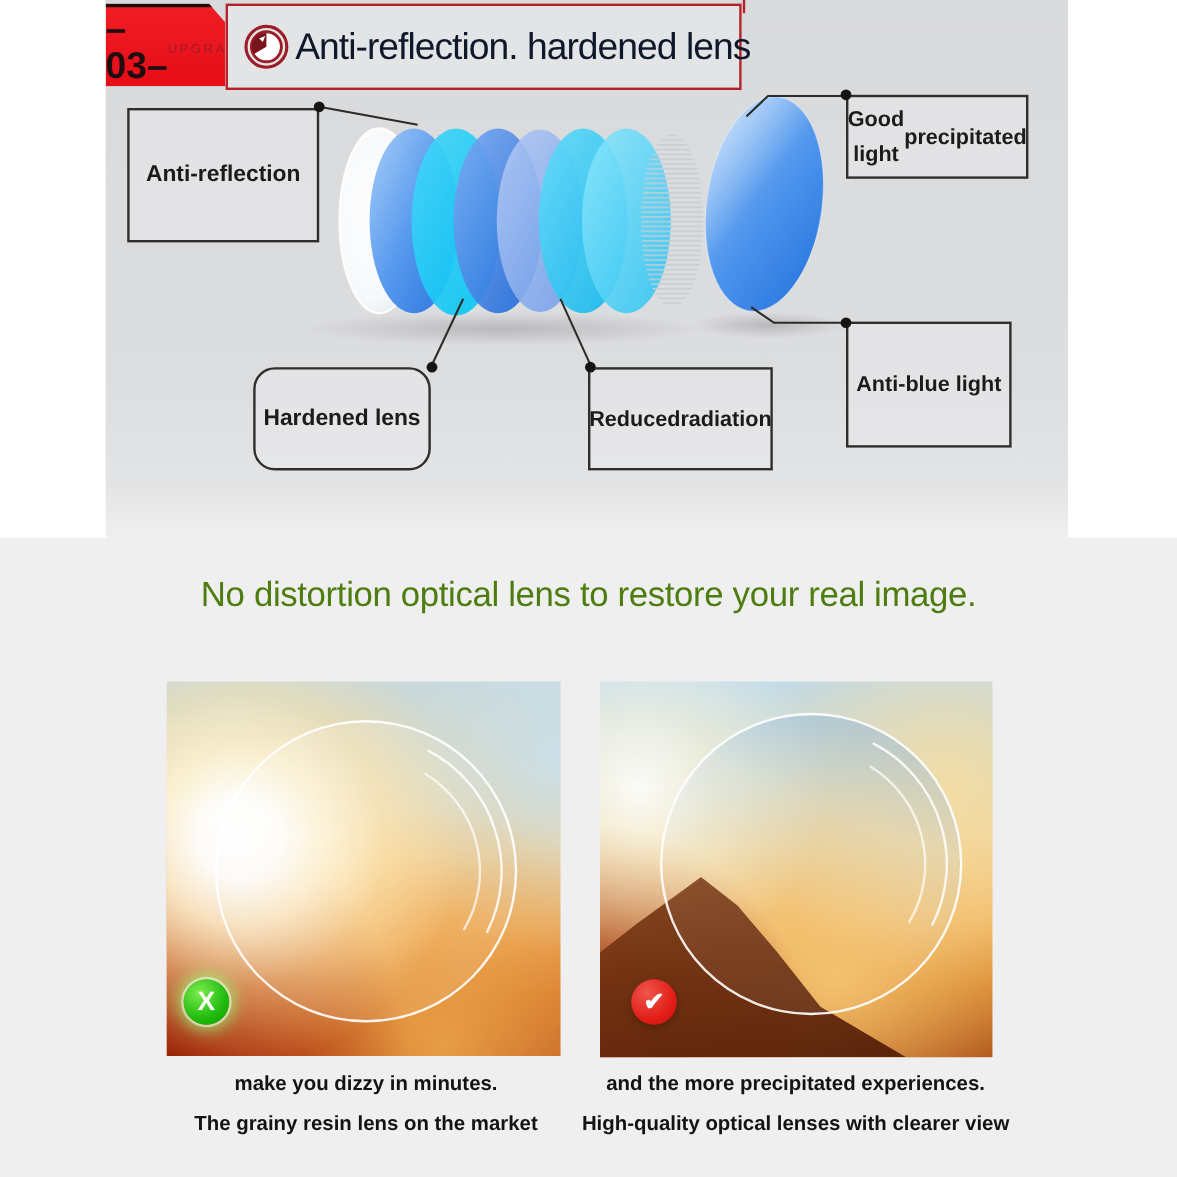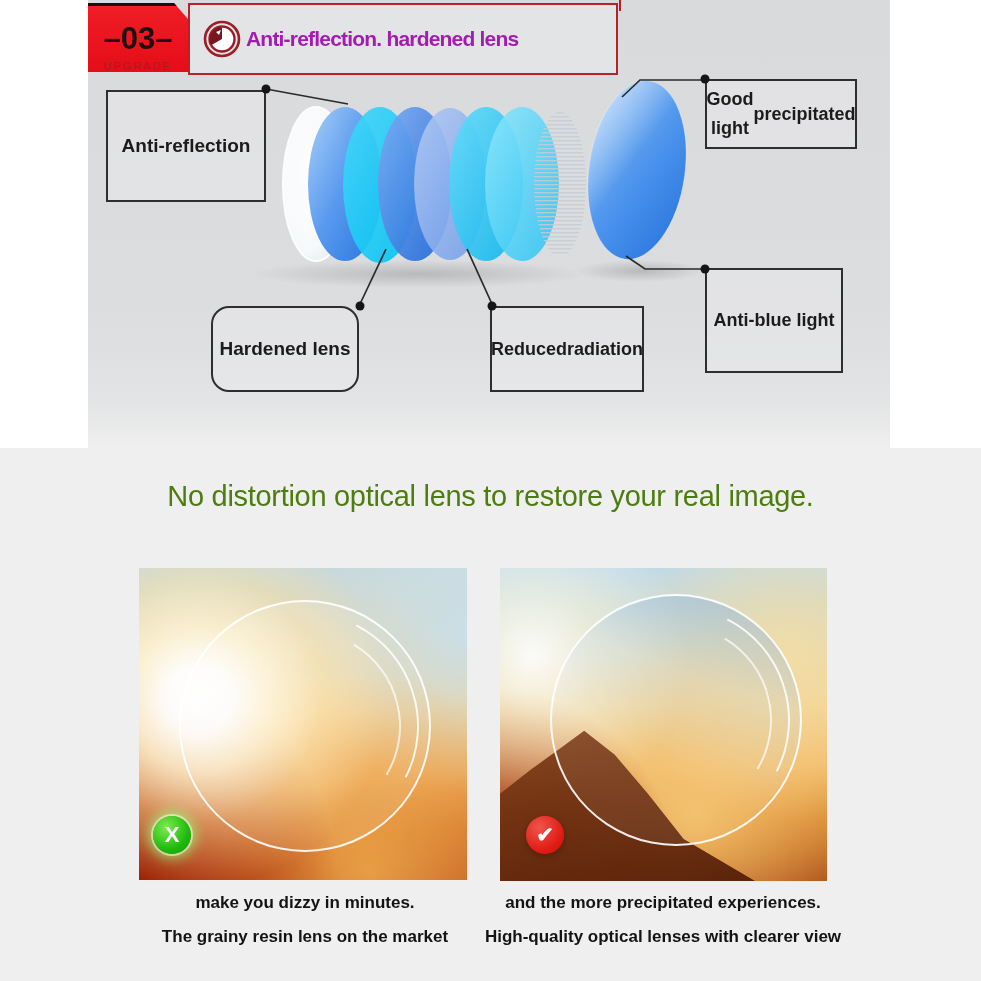--- a/index.html
+++ b/index.html
@@ -7,30 +7,30 @@
   body { font-family:"Liberation Sans", sans-serif; }
   .stage { position:relative; width:981px; height:981px; background:#ffffff; overflow:hidden; margin:0 auto; }
 
   
   .top-panel { position:absolute; left:88px; top:0; width:802px; height:448px;
     background:linear-gradient(180deg,#d9dadc 0%,#dcddDF 70%,#e3e4e5 90%,#efefef 100%); }
 
   .upgrade-badge { position:absolute; left:0; top:3px; width:100px; height:69px;
     background:linear-gradient(180deg,#f01e26 0%,#e50d17 100%);
     clip-path:polygon(0 0, 86px 0, 100% 16px, 100% 100%, 0 100%);
-    display:flex; flex-direction:column; align-items:center; justify-content:flex-end; }
+    display:flex; flex-direction:row; align-items:center; justify-content:flex-start; }
   .upgrade-badge::before { content:""; position:absolute; top:0; left:0; right:0; height:3px; background:#1c0b0d; }
   .badge-number { font-size:31px; font-weight:700; color:#1f0d10; letter-spacing:0; line-height:1; margin-top:3px; }
   .badge-sub { font-size:11px; font-weight:400; color:#a51b23; letter-spacing:2px; margin-top:6px; }
 
   .title-box { position:absolute; left:100px; top:3px; width:430px; height:72px;
     border:2px solid #b4232c; background:#e3e4e6; display:flex; align-items:center; padding-left:12px; }
   .title-box::after { content:""; position:absolute; top:-7px; right:-5px; width:12px; height:11px;
     border-top:2px solid #b4232c; border-right:2px solid #b4232c; }
-  .title-text { color:#a21caf; font-weight:700; font-size:21px; letter-spacing:-0.8px; white-space:nowrap; margin-left:4px; }
+  .title-text { color:#0f172a; font-weight:400; font-size:31px; letter-spacing:-0.8px; white-space:nowrap; margin-left:4px; }
   .eye-icon { flex:0 0 auto; }
 
   .callout-box { position:absolute; border:2px solid #2e2e2e; background:rgba(234,235,237,0.45);
     display:flex; flex-direction:row; align-items:center; justify-content:center;
     text-align:center; color:#1b1b1b; font-weight:700; }
   .cb-line { line-height:1.6; }
   #box-anti   { left:18px;  top:90px;  width:160px; height:112px; font-size:19px; }
   #box-good   { left:617px; top:79px;  width:152px; height:70px;  font-size:18px; }
   #box-hard   { left:123px; top:306px; width:148px; height:86px;  font-size:19px;border-radius:18px; }
   #box-reduce { left:402px; top:306px; width:154px; height:86px;  font-size:18px; }

